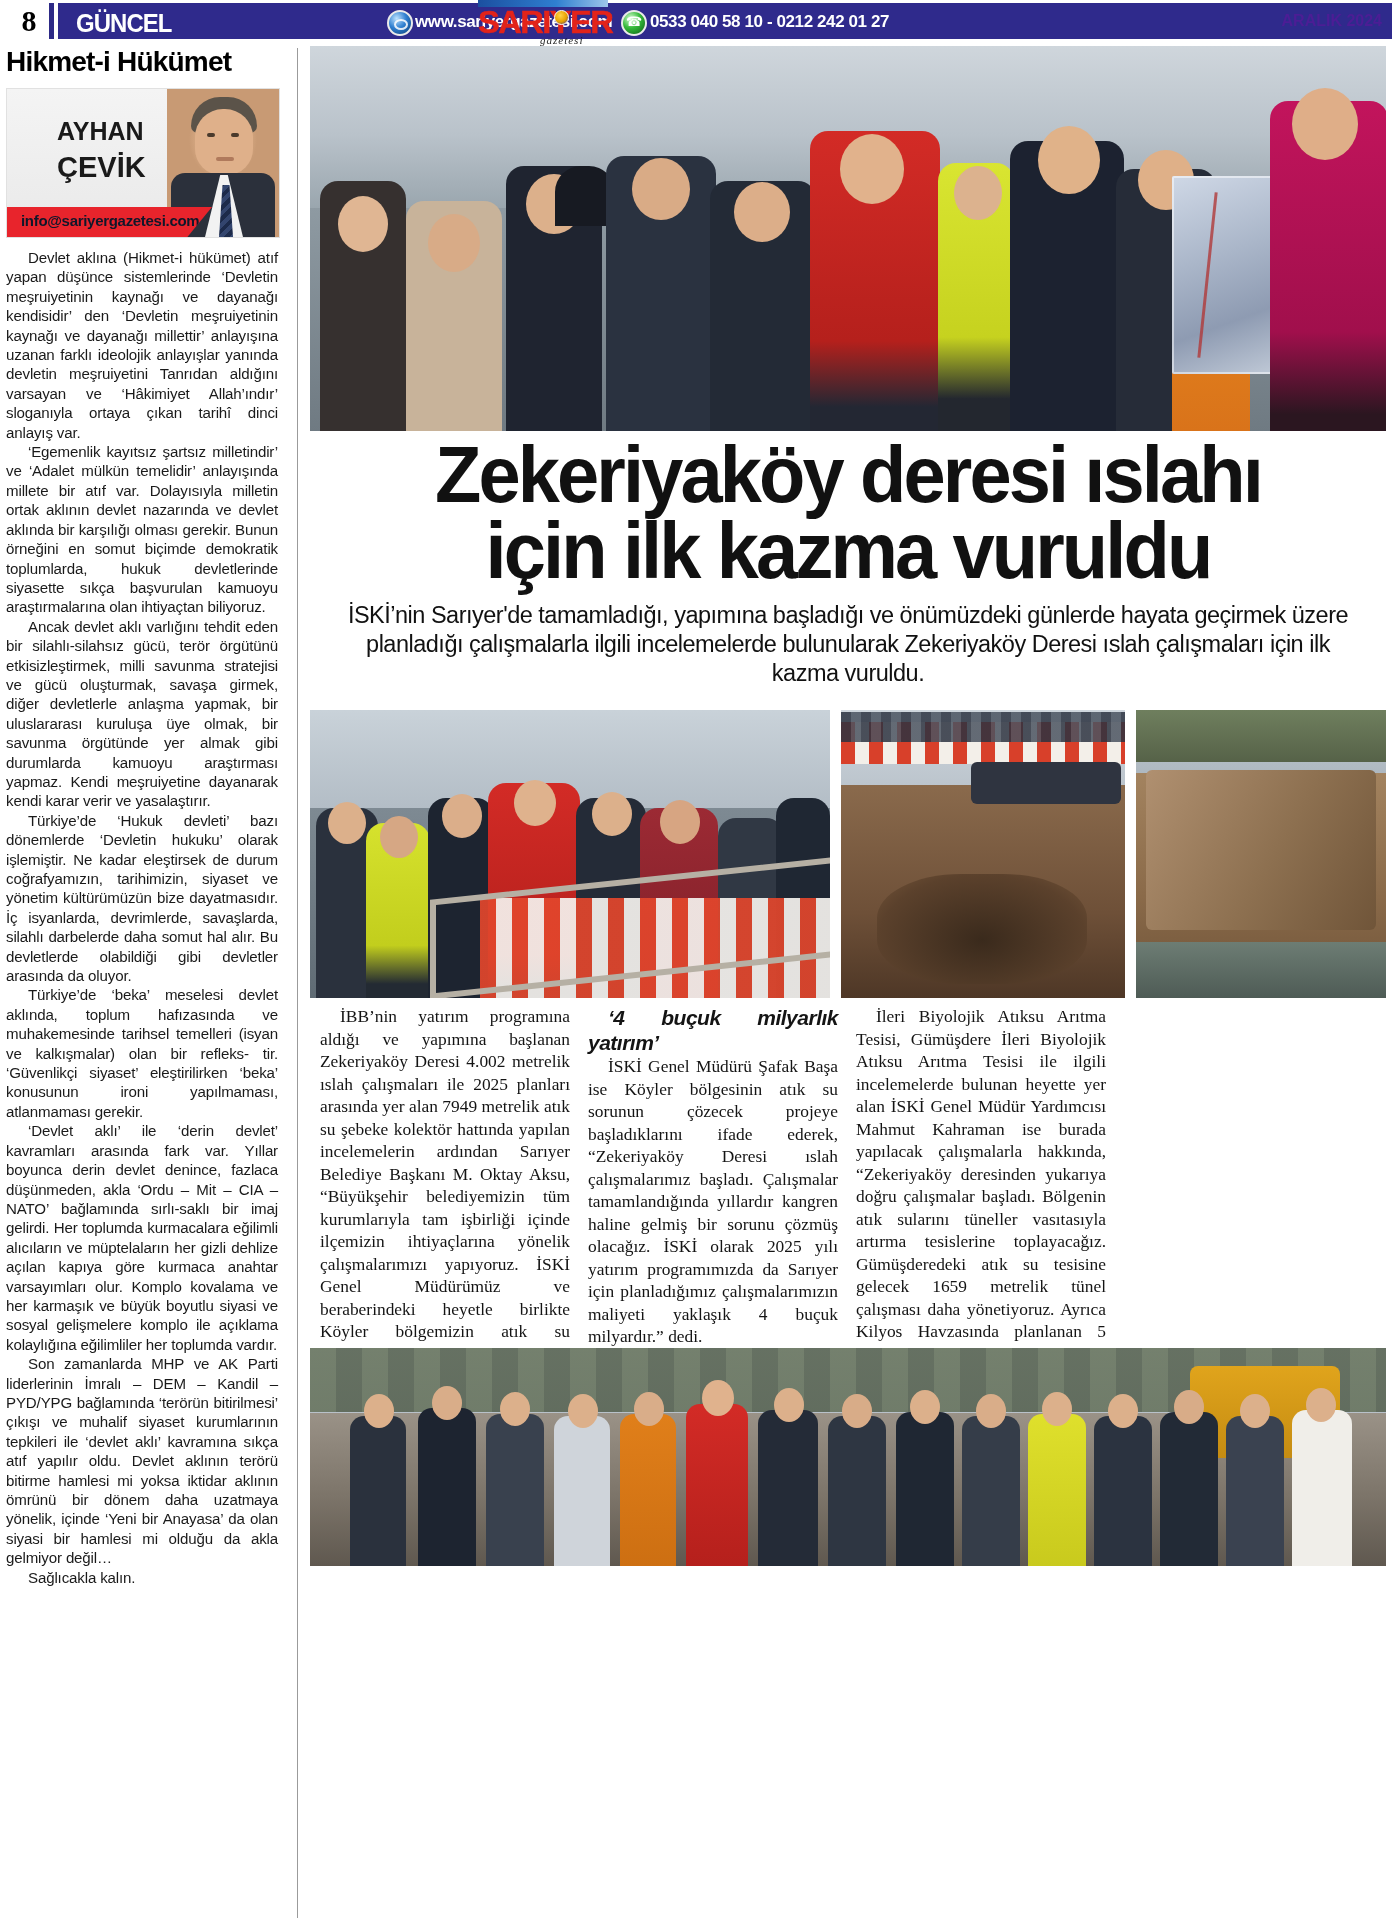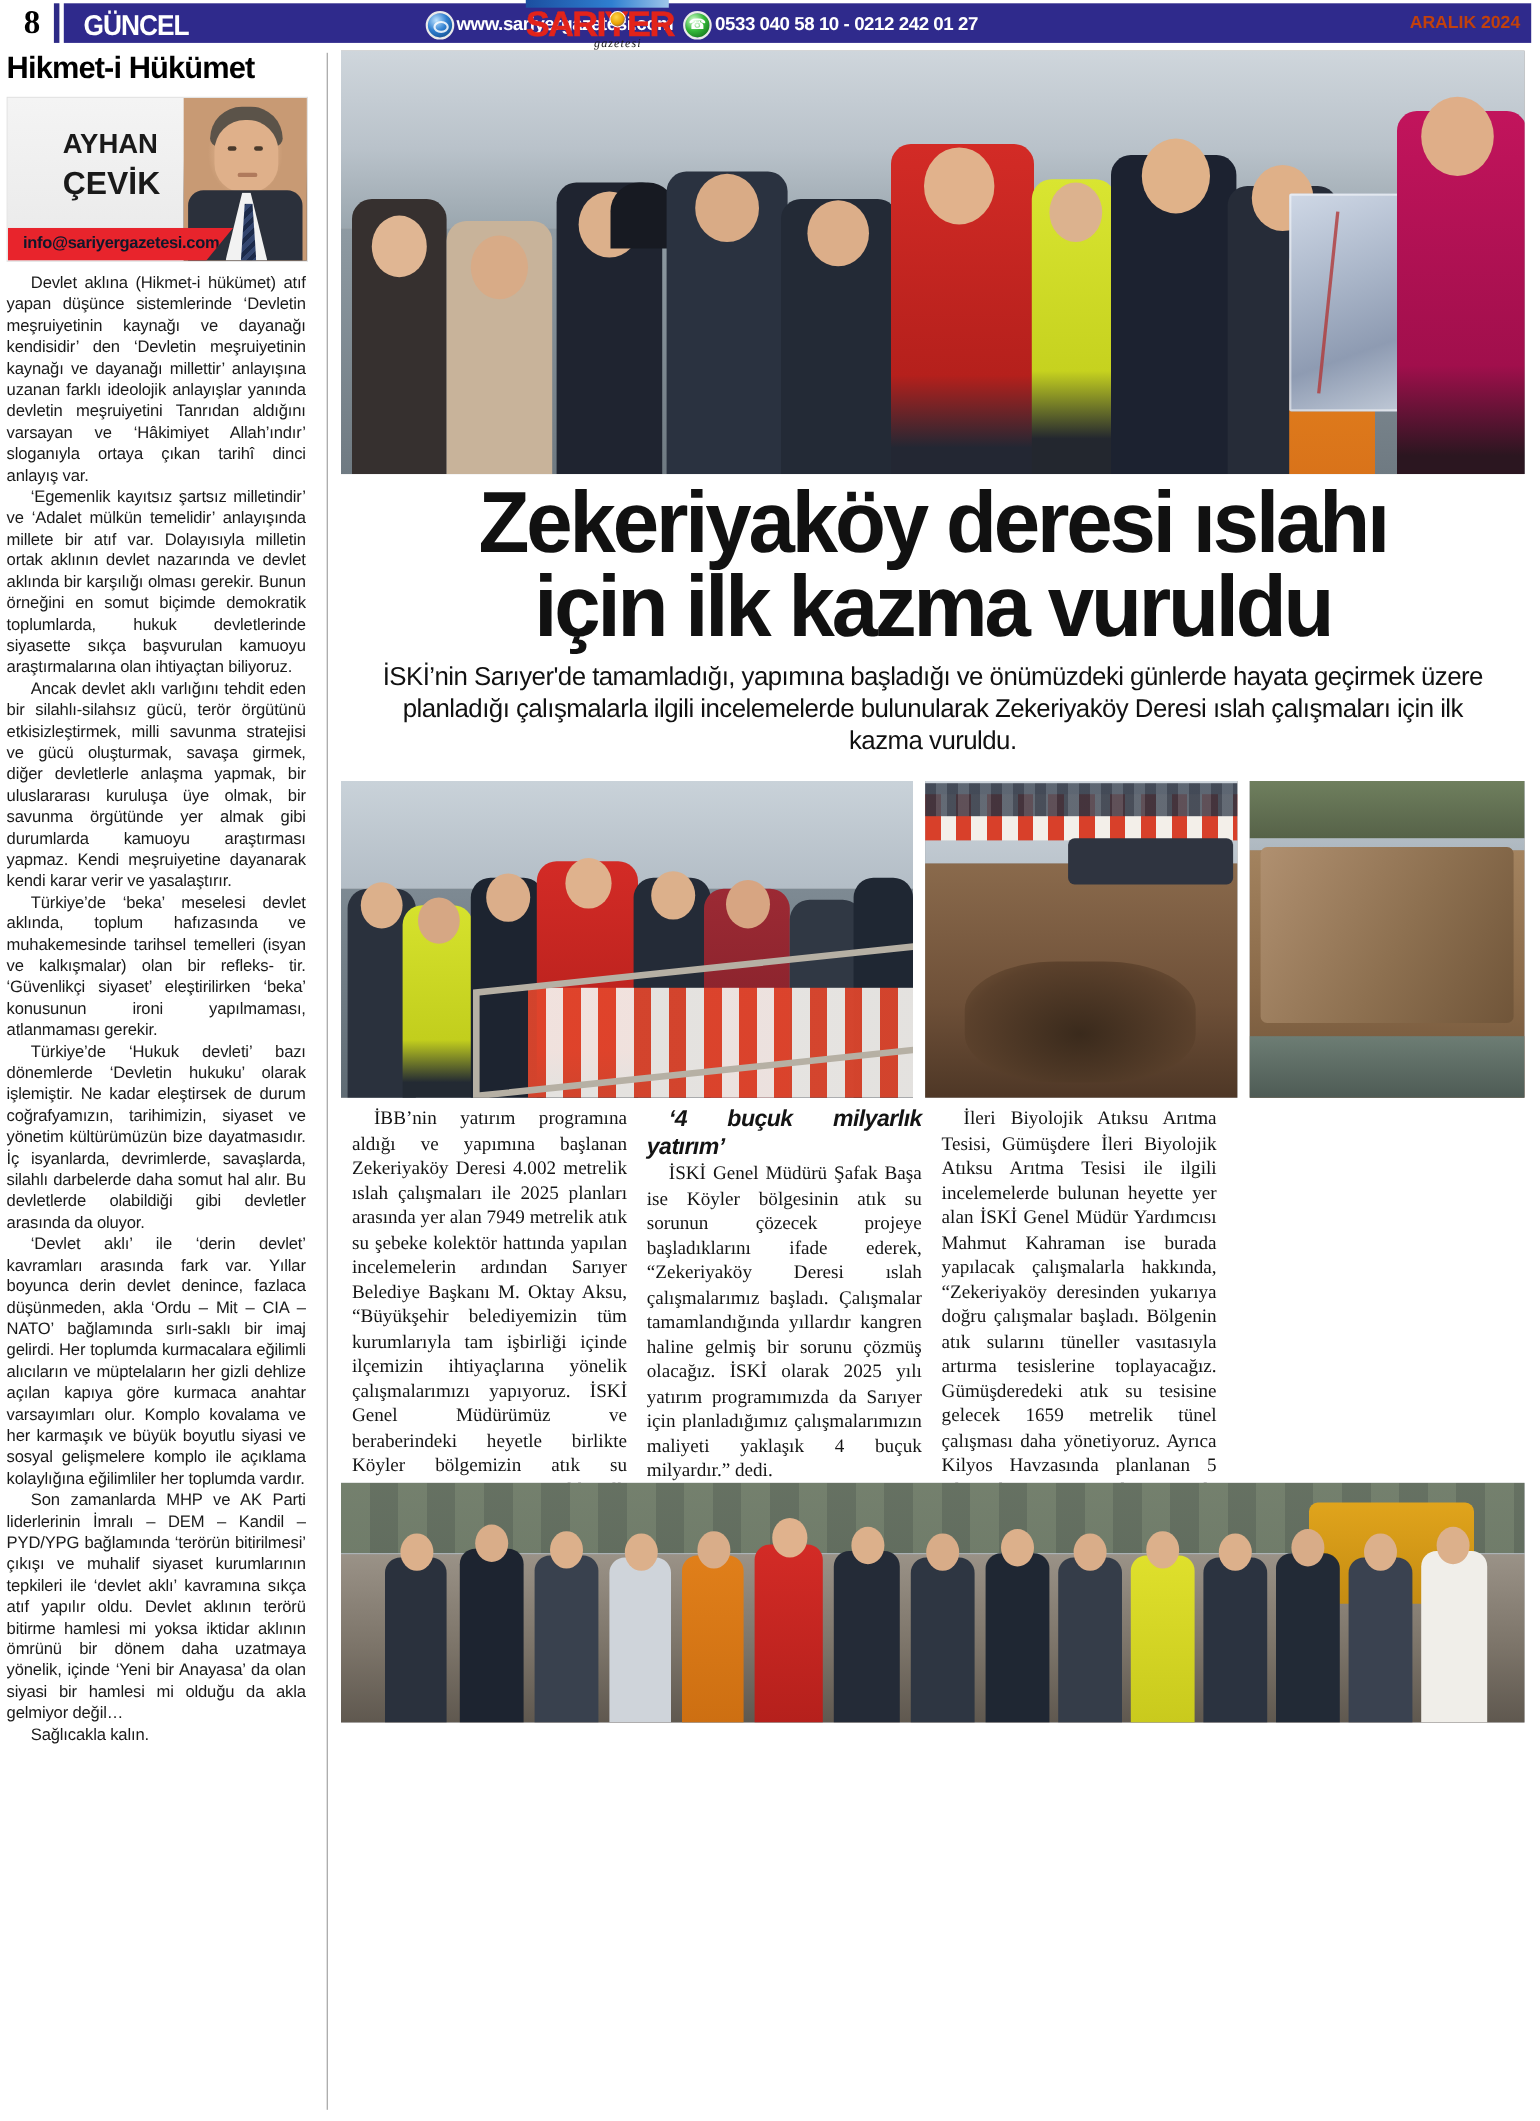--- a/index.html
+++ b/index.html
@@ -56,21 +56,21 @@
   .mh-phoneicon:after{
     content:"\260E";position:absolute;left:0;top:-1px;width:22px;text-align:center;
     font-size:13px;color:#fff;line-height:22px;
   }
   .mh-phone{
     position:absolute;left:650px;top:12px;
     font-size:17px;color:#fff;font-weight:600;letter-spacing:-0.4px;
   }
   .mh-date{
     position:absolute;right:18px;top:12px;
-    font-size:16px;color:#c2410c;font-weight:bold;letter-spacing:0px;
+    font-size:16px;color:#4c1d95;font-weight:bold;letter-spacing:0px;
   }
   
   .logo{
     position:absolute;left:478px;top:0px;width:130px;height:48px;
   }
   .logo-topbar{
     position:absolute;left:0;top:0;width:130px;height:7px;
     background:linear-gradient(90deg,#1b4fa0 0%,#2f7fd0 60%,#9ec6ea 100%);
   }
   .logo-word{
@@ -290,22 +290,22 @@
       <div class="author-name2">ÇEVİK</div>
       <div class="author-mail">
         <span>info@sariyergazetesi.com</span>
       </div>
     </div>
 
     <div class="col-body">
       <p>Devlet aklına (Hikmet-i hükümet) atıf yapan düşünce sistemlerinde ‘Devletin meşruiyetinin kaynağı ve dayanağı kendisidir’ den ‘Devletin meşruiyetinin kaynağı ve dayanağı millettir’ anlayışına uzanan farklı ideolojik anlayışlar yanında devletin meşruiyetini Tanrıdan aldığını varsayan ve ‘Hâkimiyet Allah’ındır’ sloganıyla ortaya çıkan tarihî dinci anlayış var.</p>
       <p>‘Egemenlik kayıtsız şartsız milletindir’ ve ‘Adalet mülkün temelidir’ anlayışında millete bir atıf var. Dolayısıyla milletin ortak aklının devlet nazarında ve devlet aklında bir karşılığı olması gerekir. Bunun örneğini en somut biçimde demokratik toplumlarda, hukuk devletlerinde siyasette sıkça başvurulan kamuoyu araştırmalarına olan ihtiyaçtan biliyoruz.</p>
       <p>Ancak devlet aklı varlığını tehdit eden bir silahlı-silahsız gücü, terör örgütünü etkisizleştirmek, milli savunma stratejisi ve gücü oluşturmak, savaşa girmek, diğer devletlerle anlaşma yapmak, bir uluslararası kuruluşa üye olmak, bir savunma örgütünde yer almak gibi durumlarda kamuoyu araştırması yapmaz. Kendi meşruiyetine dayanarak kendi karar verir ve yasalaştırır.</p>
+      <p>Türkiye’de ‘Hukuk devleti’ bazı dönemlerde ‘Devletin hukuku’ olarak işlemiştir. Ne kadar eleştirsek de durum coğrafyamızın, tarihimizin, siyaset ve yönetim kültürümüzün bize dayatmasıdır. İç isyanlarda, devrimlerde, savaşlarda, silahlı darbelerde daha somut hal alır. Bu devletlerde olabildiği gibi devletler arasında da oluyor.</p>
       <p>Türkiye’de ‘beka’ meselesi devlet aklında, toplum hafızasında ve muhakemesinde tarihsel temelleri (isyan ve kalkışmalar) olan bir refleks- tir. ‘Güvenlikçi siyaset’ eleştirilirken ‘beka’ konusunun ironi yapılmaması, atlanmaması gerekir.</p>
-      <p>Türkiye’de ‘Hukuk devleti’ bazı dönemlerde ‘Devletin hukuku’ olarak işlemiştir. Ne kadar eleştirsek de durum coğrafyamızın, tarihimizin, siyaset ve yönetim kültürümüzün bize dayatmasıdır. İç isyanlarda, devrimlerde, savaşlarda, silahlı darbelerde daha somut hal alır. Bu devletlerde olabildiği gibi devletler arasında da oluyor.</p>
       <p>‘Devlet aklı’ ile ‘derin devlet’ kavramları arasında fark var. Yıllar boyunca derin devlet denince, fazlaca düşünmeden, akla ‘Ordu – Mit – CIA – NATO’ bağlamında sırlı-saklı bir imaj gelirdi. Her toplumda kurmacalara eğilimli alıcıların ve müptelaların her gizli dehlize açılan kapıya göre kurmaca anahtar varsayımları olur. Komplo kovalama ve her karmaşık ve büyük boyutlu siyasi ve sosyal gelişmelere komplo ile açıklama kolaylığına eğilimliler her toplumda vardır.</p>
       <p>Son zamanlarda MHP ve AK Parti liderlerinin İmralı – DEM – Kandil – PYD/YPG bağlamında ‘terörün bitirilmesi’ çıkışı ve muhalif siyaset kurumlarının tepkileri ile ‘devlet aklı’ kavramına sıkça atıf yapılır oldu. Devlet aklının terörü bitirme hamlesi mi yoksa iktidar aklının ömrünü bir dönem daha uzatmaya yönelik, içinde ‘Yeni bir Anayasa’ da olan siyasi bir hamlesi mi olduğu da akla gelmiyor değil…</p>
       <p>Sağlıcakla kalın.</p>
     </div>
   </div>
 
   <div class="vrule" style="left:297px;top:48px;height:1870px;"></div>
 
   <div class="main">
 

